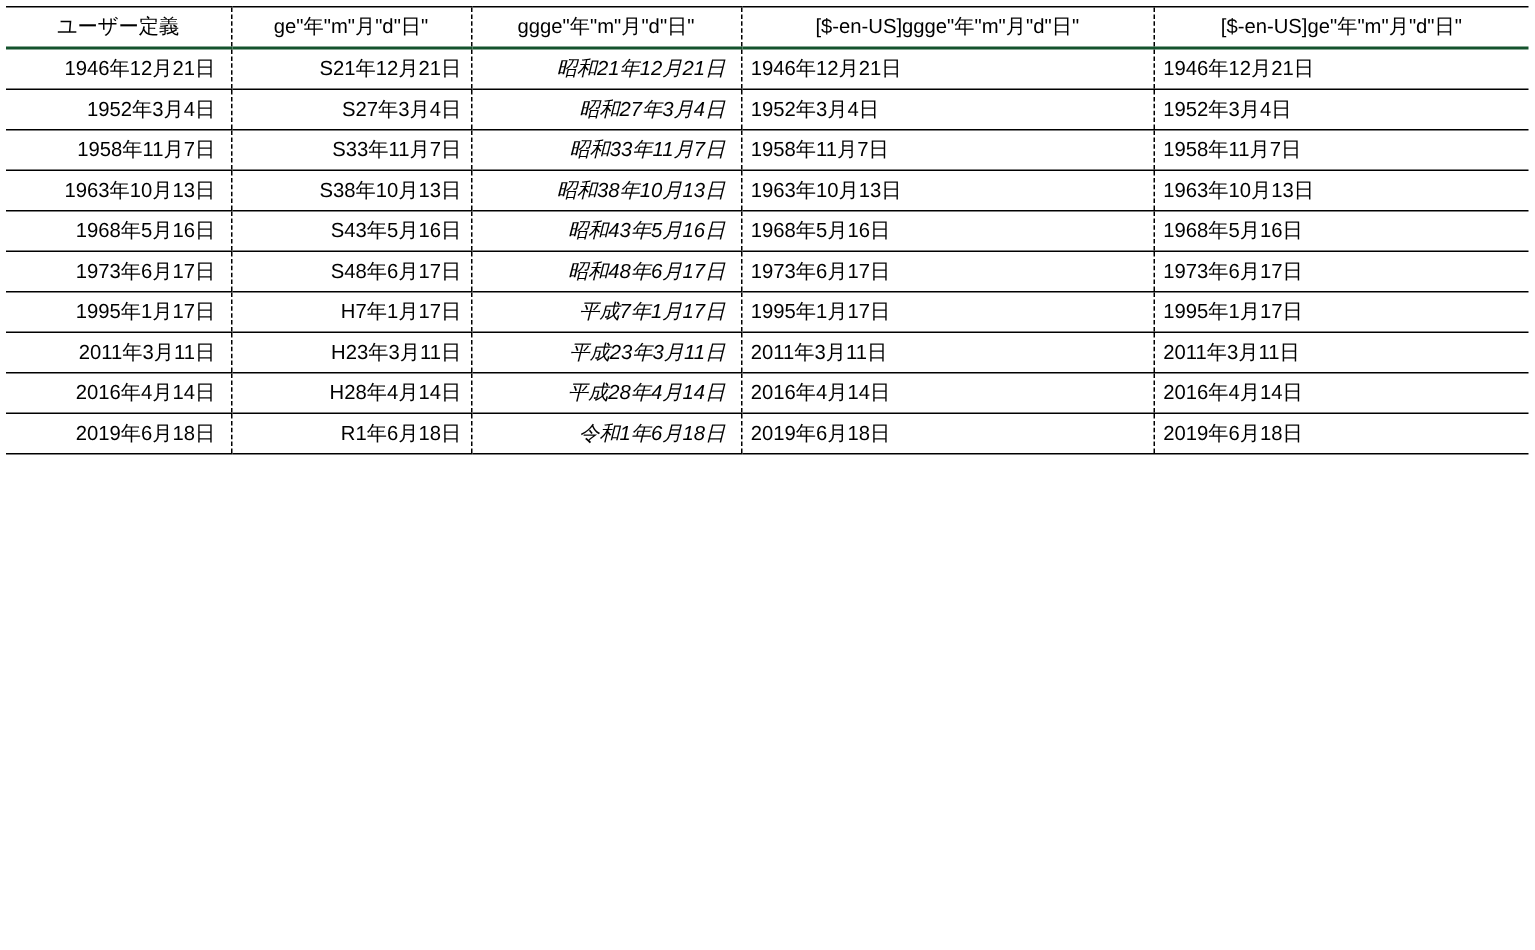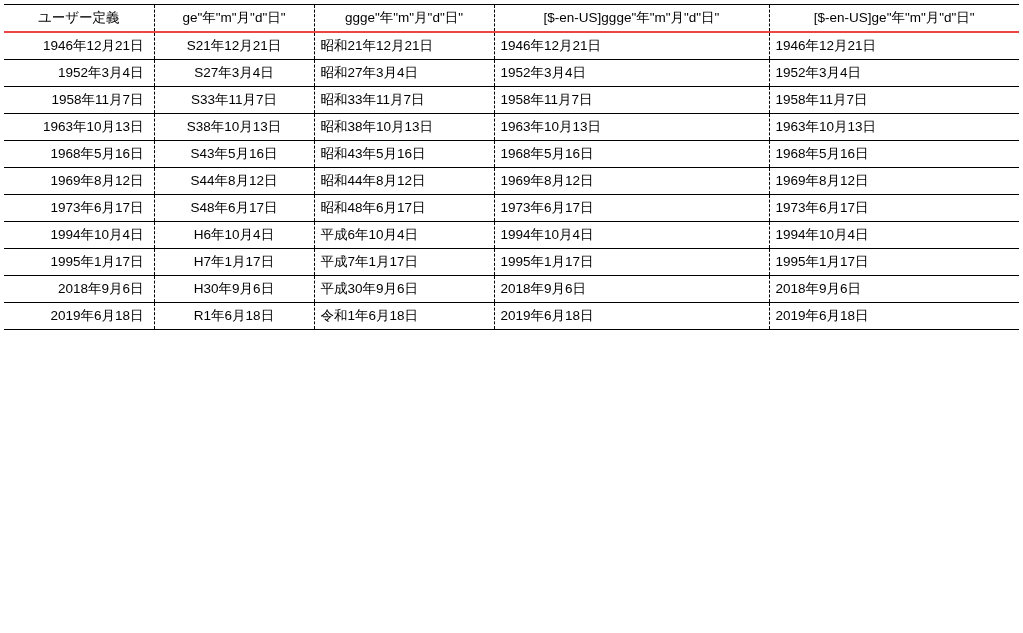--- a/index.html
+++ b/index.html
@@ -22,28 +22,28 @@
       border-right: none;
       padding: 4px 6px;
       height: 21px;
       box-sizing: border-box;
       white-space: nowrap;
       overflow: hidden;
     }
     th {
       font-weight: normal;
       text-align: center;
-      border-bottom: 2px solid #ef4444;
+      border-bottom: 2px solid #14532d;
     }
     th:first-child, td:first-child {
       border-left: none;
     }
     td.c0 { text-align: right; padding-right: 10px; }
-    td.c1 { text-align: center; }
-    td.c2 { padding-right: 10px; }
+    td.c1 { text-align: right; }
+    td.c2 { text-align: right; padding-right: 10px; font-style: italic; }
     td.c3 { text-align: left; }
     td.c4 { text-align: left; }
     col.w0 { width: 150px; }
     col.w1 { width: 160px; }
     col.w2 { width: 180px; }
     col.w3 { width: 275px; }
     col.w4 { width: 250px; }
   </style>
 </head>
 <body>
@@ -95,53 +95,46 @@
         <td class="c4">1963年10月13日</td>
       </tr>
       <tr>
         <td class="c0">1968年5月16日</td>
         <td class="c1">S43年5月16日</td>
         <td class="c2">昭和43年5月16日</td>
         <td class="c3">1968年5月16日</td>
         <td class="c4">1968年5月16日</td>
       </tr>
       <tr>
-        <td class="c0">1969年8月12日</td>
-        <td class="c1">S44年8月12日</td>
-        <td class="c2">昭和44年8月12日</td>
-        <td class="c3">1969年8月12日</td>
-        <td class="c4">1969年8月12日</td>
-      </tr>
-      <tr>
         <td class="c0">1973年6月17日</td>
         <td class="c1">S48年6月17日</td>
         <td class="c2">昭和48年6月17日</td>
         <td class="c3">1973年6月17日</td>
         <td class="c4">1973年6月17日</td>
-      </tr>
-      <tr>
-        <td class="c0">1994年10月4日</td>
-        <td class="c1">H6年10月4日</td>
-        <td class="c2">平成6年10月4日</td>
-        <td class="c3">1994年10月4日</td>
-        <td class="c4">1994年10月4日</td>
       </tr>
       <tr>
         <td class="c0">1995年1月17日</td>
         <td class="c1">H7年1月17日</td>
         <td class="c2">平成7年1月17日</td>
         <td class="c3">1995年1月17日</td>
         <td class="c4">1995年1月17日</td>
       </tr>
       <tr>
-        <td class="c0">2018年9月6日</td>
-        <td class="c1">H30年9月6日</td>
-        <td class="c2">平成30年9月6日</td>
-        <td class="c3">2018年9月6日</td>
-        <td class="c4">2018年9月6日</td>
+        <td class="c0">2011年3月11日</td>
+        <td class="c1">H23年3月11日</td>
+        <td class="c2">平成23年3月11日</td>
+        <td class="c3">2011年3月11日</td>
+        <td class="c4">2011年3月11日</td>
+      </tr>
+      <tr>
+        <td class="c0">2016年4月14日</td>
+        <td class="c1">H28年4月14日</td>
+        <td class="c2">平成28年4月14日</td>
+        <td class="c3">2016年4月14日</td>
+        <td class="c4">2016年4月14日</td>
       </tr>
       <tr>
         <td class="c0">2019年6月18日</td>
         <td class="c1">R1年6月18日</td>
         <td class="c2">令和1年6月18日</td>
         <td class="c3">2019年6月18日</td>
         <td class="c4">2019年6月18日</td>
       </tr>
     </tbody>
 </table>

